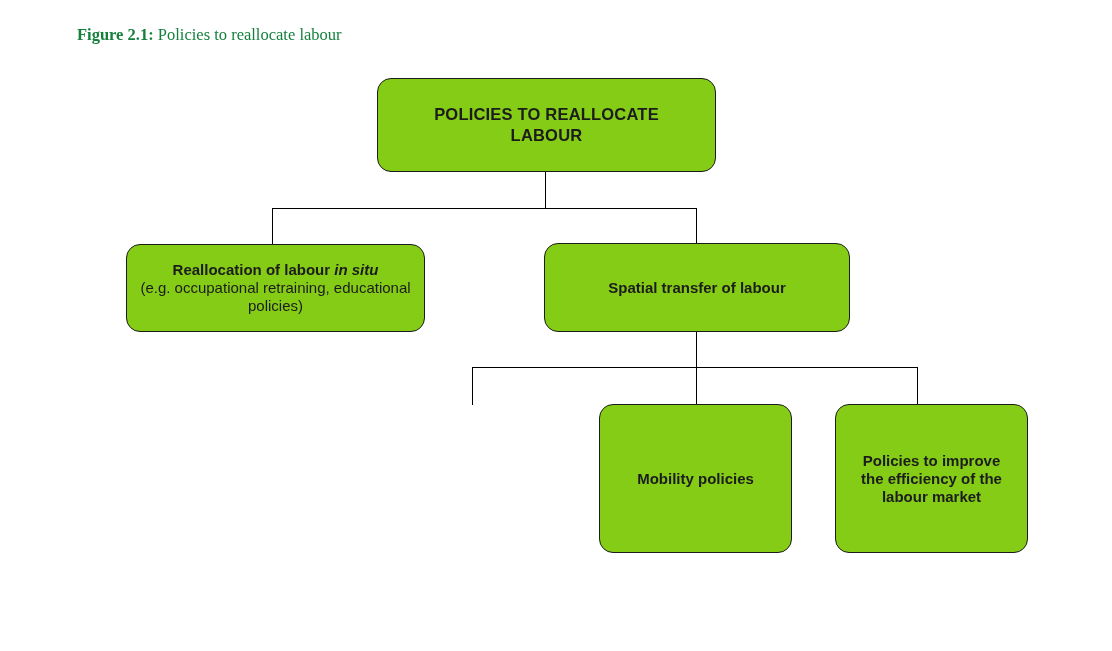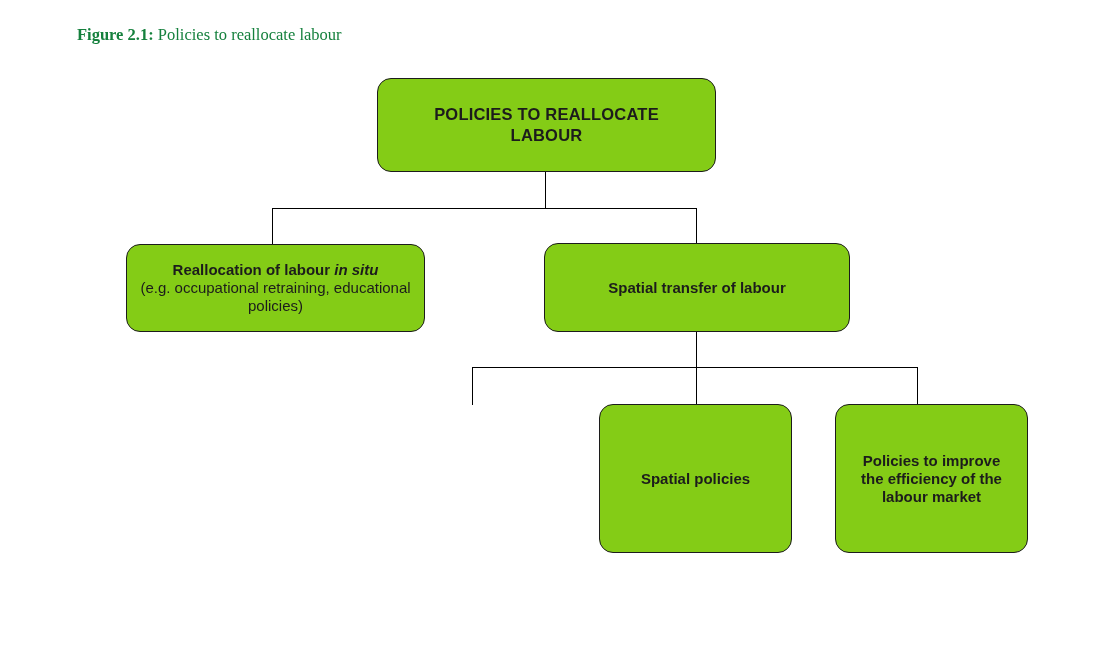--- a/index.html
+++ b/index.html
@@ -94,21 +94,21 @@
     <div class="body">(e.g. occupational retraining, educational
 policies)</div>
   </div>
 
   <div class="node node-spatial">
     <div class="title">Spatial transfer of labour</div>
   </div>
 
 
   <div class="node node-mobility">
-    <div class="title">Spatial policies</div>
+    <div class="title">Mobility policies</div>
   </div>
 
   <div class="node node-efficiency">
     <div class="title">Policies to improve
 the efficiency of the
 labour market</div>
   </div>
 
 </div>
 

